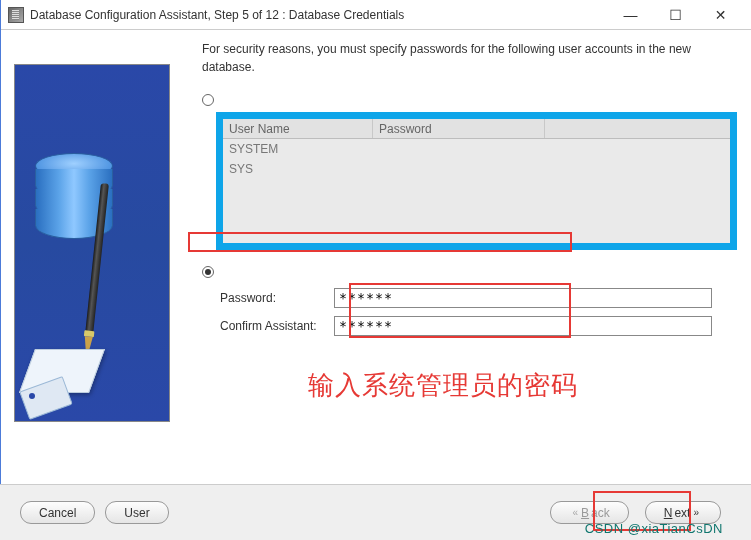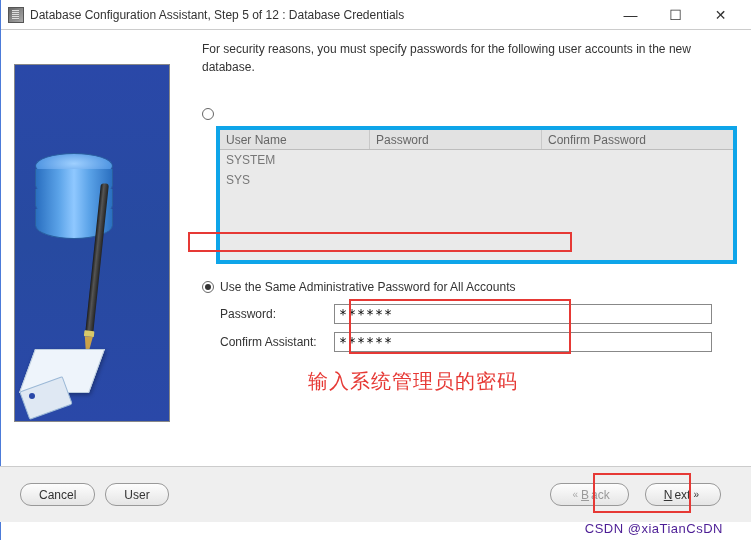--- a/index.html
+++ b/index.html
@@ -68,29 +68,29 @@
     .tag{ position:absolute; left:12px; bottom:28px; }
     .tag .paper{ width:70px; height:44px; background:#eef4fb; transform:skewX(-20deg); border:1px solid #bcd; box-shadow:2px 2px 4px rgba(0,0,0,.3);}
     .tag .label{ position:absolute; left:-4px; top:34px; width:46px; height:30px; background:#dfe8f3; transform:rotate(-20deg); border:1px solid #9bb8d6; border-radius:2px;}
     .tag .hole{ position:absolute; left:2px; top:44px; width:6px; height:6px; background:#2a48a8; border-radius:50%;}
     .main {
       flex: 1;
       padding-left: 18px;
       color: #333;
       position: relative;
     }
-    .intro { line-height: 1.5; margin-bottom: 32px; }
+    .intro { line-height: 1.5; margin-bottom: 18px; }
     .radio-row { display: flex; align-items: center; gap: 6px; margin-bottom: 6px; }
     .radio {
       width: 12px; height: 12px; border: 1px solid #666; border-radius: 50%;
       display:inline-flex; align-items:center; justify-content:center;
     }
     .radio.selected::after{ content:""; width:6px; height:6px; background:#333; border-radius:50%; }
     .table {
-      border: 4px solid #0ea5e9;
+      border: 7px solid #0ea5e9;
       margin-left: 14px;
       height: 138px;
       background: #eaeaea;
     }
     .thead { display:flex; background:#e2e2e2; border-bottom:1px solid #bdbdbd; height:20px; align-items:center; color:#666;}
     .thead div{ padding:0 6px; border-right:1px solid #c8c8c8; height:100%; display:flex; align-items:center;}
     .col-user{ width:150px; } .col-pwd{ width:172px;text-align:center; } .col-cpwd{ flex:1; border-right:none!important;}
     .trow{ display:flex; height:20px; align-items:center; color:#777;}
     .trow div{ padding:0 6px; }
     .highlight1{
@@ -117,28 +117,28 @@
     }
     .highlight2{
       position:absolute;
       left:129px; top:-3px;
       width:222px; height:55px;
       border:2px solid #e63935;
       pointer-events:none;
     }
     .annotation{
       color:#e63935;
-      font-size:20px;
+      font-size:26px;
       margin-left:106px;
-      margin-top:14px;
+      margin-top:30px;
       letter-spacing:1px;
     }
     .footer{
       position:absolute;
-      left:0; right:0; bottom:18px;
+      left:0; right:0; bottom:0;
       height:56px;
       border-top:1px solid #ccc;
       background:#efefef;
       display:flex;
       align-items:center;
       padding:0 20px;
       margin-top:48px;
     }
     .btn{
       height:23px;
@@ -157,21 +157,21 @@
     .highlight3{
       position:absolute;
       right:60px; top:6px;
       width:98px; height:40px;
       border:2px solid #e63935;
       pointer-events:none;
     }
     .watermark{
       position:absolute;
       right:28px; bottom:4px;
-      color:#4c1d95;
+      color:#0f766e;
       font-size:13px;
       letter-spacing:.5px;
     }
     .underline{ text-decoration:underline; }
     .sep{ width:1px; height:540px; position:absolute; left:0; top:0; background:#4c7bd9;}
   </style>
 </head>
 <body>
 
 <div class="sep"></div>
@@ -212,35 +212,33 @@
     <div class="intro">For security reasons, you must specify passwords for the following user accounts in the new database.</div>
 
     <div class="radio-row">
       <span class="radio"></span>
     </div>
 
     <div class="table">
       <div class="thead">
         <div class="col-user">User Name</div>
         <div class="col-pwd">Password</div>
-        <div class="col-cpwd">Confirm Password</div>
       </div>
       <div class="trow">
         <div class="col-user">SYSTEM</div>
       </div>
       <div class="trow">
         <div class="col-user">SYS</div>
       </div>
     </div>
 
     <div class="highlight1"></div>
 
     <div class="radio-row radio-row2">
       <span class="radio selected"></span>
-      <span>Use the Same Administrative Password for All Accounts</span>
     </div>
 
     <div class="pwd-grid">
       <div class="pwd-row">
         <label>Password:</label>
         <input class="pwd-input" value="******" style="">
       </div>
       <div class="pwd-row">
         <label>Confirm Assistant:</label>
         <input class="pwd-input" value="******" style="">

